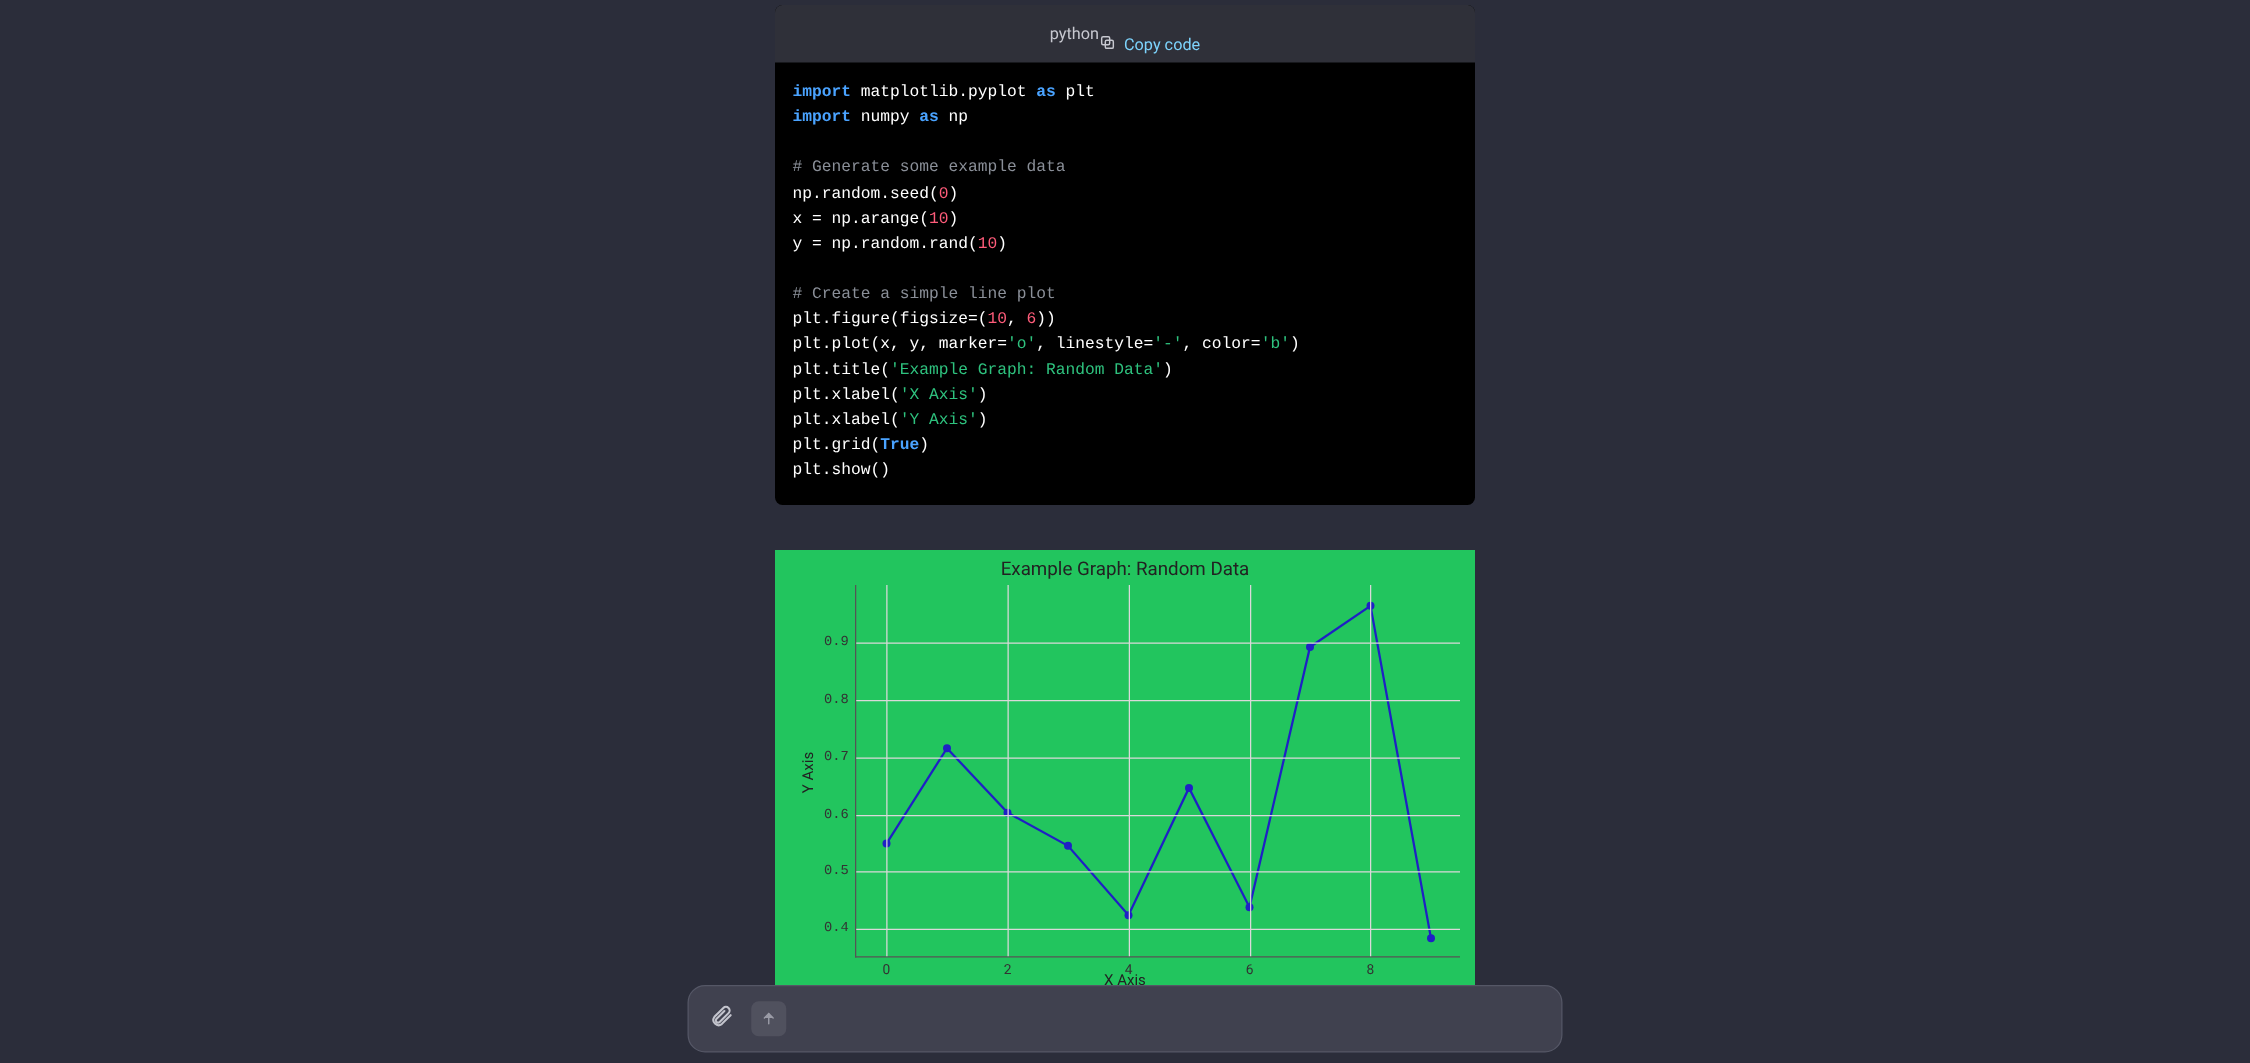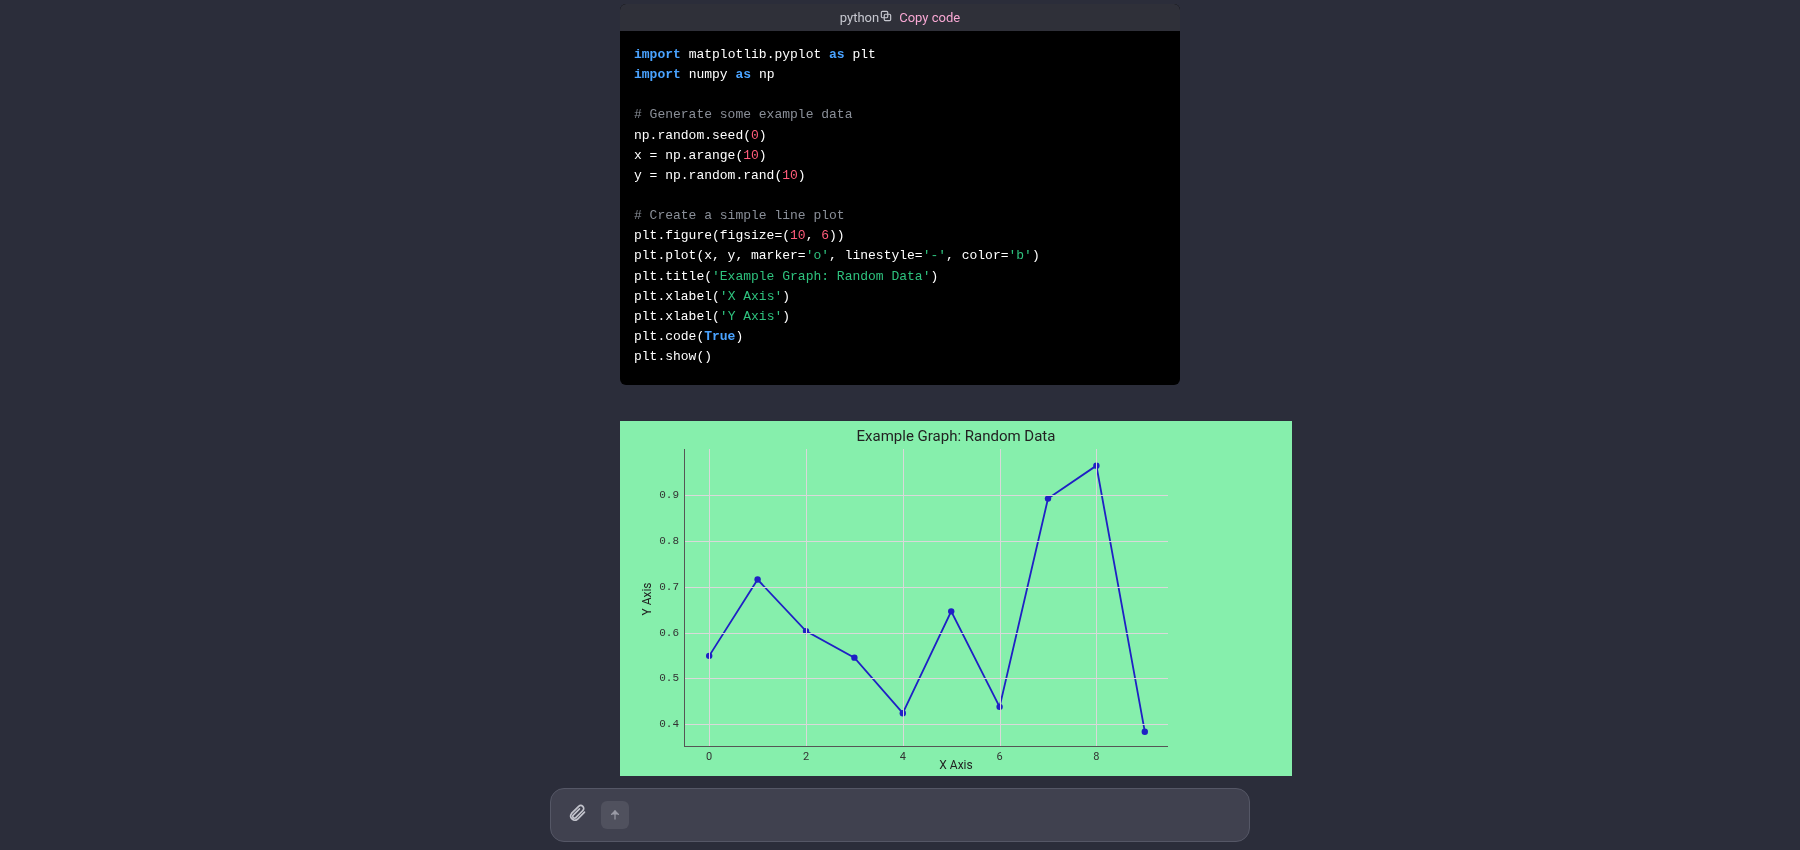--- a/index.html
+++ b/index.html
@@ -29,43 +29,44 @@
     align-items: center;
     padding: 5px 14px;
     font-size: 13px;
     color: #c7c8d0;
   }
   .copy-btn {
     display: flex;
     align-items: center;
     gap: 6px;
     cursor: pointer;
-    color: #f9a8d4;
+    color: #7dd3fc;
+    margin-top: 18px;
   }
   .copy-btn svg { width: 14px; height: 14px; }
   pre.code {
     padding: 14px 14px 18px 14px;
     font-family: "SFMono-Regular", Consolas, "Liberation Mono", Menlo, monospace;
     font-size: 13px;
     line-height: 1.55;
     color: #e6e6e6;
     white-space: pre;
   }
   .tok-kw   { color: #4aa3ff; font-weight: 700; }
   .tok-as   { color: #4aa3ff; font-weight: 700; }
   .tok-num  { color: #ff5c7a; }
   .tok-str  { color: #2ec27e; }
   .tok-cm   { color: #8a8f98; }
   .tok-id   { color: #ffffff; }
   .tok-pn   { color: #ffffff; }
   .tok-bool { color: #4aa3ff; font-weight: 600; }
 
   .chart-img {
-    background: #86efac;
-    width: 672px;
+    background: #22c55e;
+    width: 560px;
     height: 355px;
     position: relative;
   }
   .chart-title {
     position: absolute;
     top: 6px;
     left: 0; right: 0;
     text-align: center;
     font-size: 15px;
     color: #222;
@@ -188,21 +189,21 @@
 <span class="tok-id">np.random.seed(</span><span class="tok-num">0</span><span class="tok-pn">)</span>
 <span class="tok-id">x = np.arange(</span><span class="tok-num">10</span><span class="tok-pn">)</span>
 <span class="tok-id">y = np.random.rand(</span><span class="tok-num">10</span><span class="tok-pn">)</span>
 
 <span class="tok-cm"># Create a simple line plot</span>
 <span class="tok-id">plt.figure(figsize=(</span><span class="tok-num">10</span><span class="tok-pn">, </span><span class="tok-num">6</span><span class="tok-pn">))</span>
 <span class="tok-id">plt.plot(x, y, marker=</span><span class="tok-str">'o'</span><span class="tok-pn">, linestyle=</span><span class="tok-str">'-'</span><span class="tok-pn">, color=</span><span class="tok-str">'b'</span><span class="tok-pn">)</span>
 <span class="tok-id">plt.title(</span><span class="tok-str">'Example Graph: Random Data'</span><span class="tok-pn">)</span>
 <span class="tok-id">plt.xlabel(</span><span class="tok-str">'X Axis'</span><span class="tok-pn">)</span>
 <span class="tok-id">plt.xlabel(</span><span class="tok-str">'Y Axis'</span><span class="tok-pn">)</span>
-<span class="tok-id">plt.code(</span><span class="tok-bool">True</span><span class="tok-pn">)</span>
+<span class="tok-id">plt.grid(</span><span class="tok-bool">True</span><span class="tok-pn">)</span>
 <span class="tok-id">plt.show()</span></pre>
   </div>
 
   <div class="chart-img">
     <div class="chart-title">Example Graph: Random Data</div>
     <div class="axis-label-y">Y Axis</div>
     <div class="plot-area" id="plot-area">
       <svg class="line-svg" id="line-svg">
           <path d="M24.200000000000003 206.85784615384614 L72.6 130.56984615384619 L121 182.1009230769231 L169.39999999999998 208.64584615384612 L217.8 264.2113846153846 L266.20000000000005 162.34123076923075 L314.6 257.83876923076923 L363 49.60553846153846 L411.4 16.64215384615386 L459.79999999999995 282.6873846153846 " fill="none" stroke="#1f20c5" stroke-width="1.8"></path>
           <circle cx="24.200000000000003" cy="206.85784615384614" r="3.2" fill="#1f20c5"></circle>

